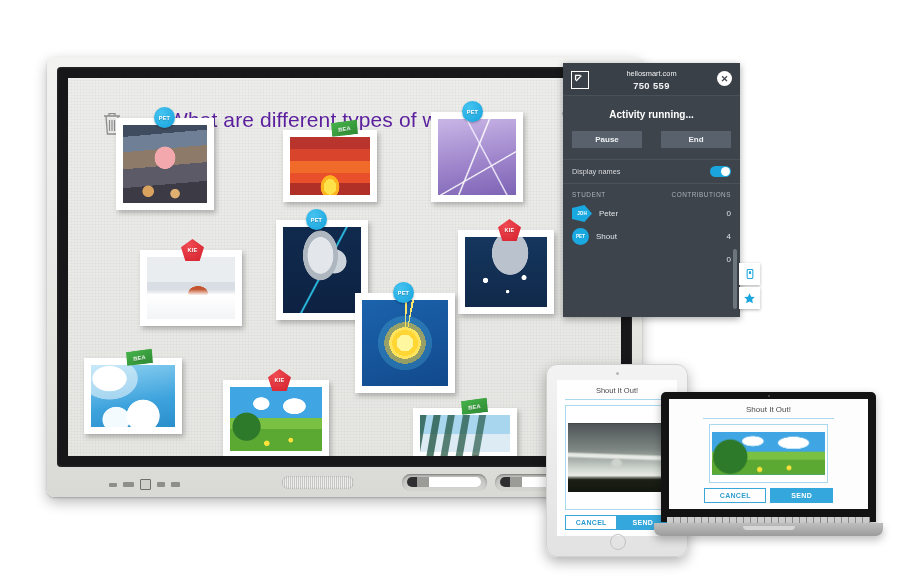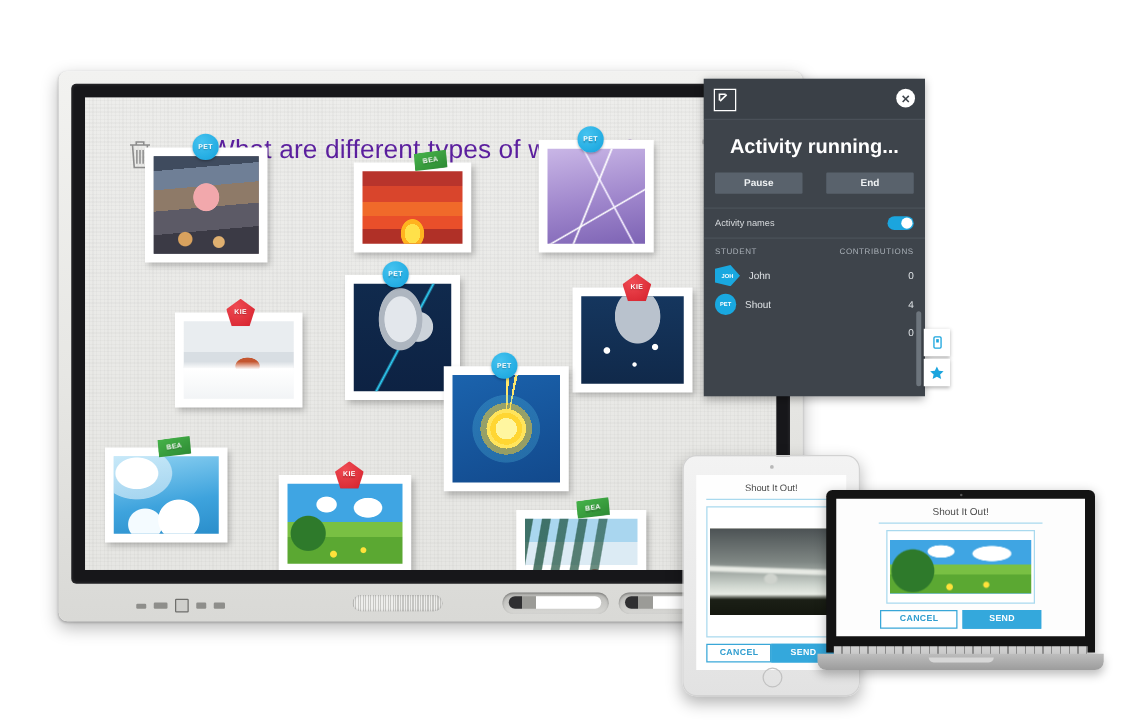--- a/index.html
+++ b/index.html
@@ -64,21 +64,21 @@
   
   .sidepanel{position:absolute;left:563px;top:63px;width:177px;height:254px;
     background:#3e444b;box-shadow:0 2px 7px rgba(0,0,0,.35);
     font-size:7.4px;color:#d6d9dc;overflow:hidden;}
   .sp-head{height:32px;background:#3a4047;position:relative;border-bottom:1px solid #4a5058;}
   .sp-code{position:absolute;left:0;right:0;top:5px;text-align:center;color:#f0f2f4;line-height:1.5;}
   .sp-code b{display:block;font-size:9.4px;font-weight:bold;letter-spacing:.4px;}
   .sp-expand{position:absolute;left:8px;top:8px;width:16px;height:16px;border:1.6px solid #fff;}
   .sp-close{position:absolute;right:8px;top:8px;width:15px;height:15px;border-radius:50%;background:#fff;
     display:flex;align-items:center;justify-content:center;color:#3e444b;font-size:9px;font-weight:bold;}
-  .sp-running{text-align:center;color:#fff;font-size:16px;font-weight:bold;padding:13px 0 11px;}
+  .sp-running{text-align:center;color:#fff;font-size:10px;font-weight:bold;padding:13px 0 11px;}
   .sp-btns{display:flex;gap:19px;padding:0 9px 11px;}
   .sp-btn{flex:1;height:17px;background:#59626c;color:#eef1f3;font-size:8px;font-weight:bold;
     display:flex;align-items:center;justify-content:center;border-radius:1px;}
   .sp-div{height:1px;background:#4b525a;margin:0 0 0 0;}
   .sp-row{display:flex;align-items:center;justify-content:space-between;padding:6px 9px;}
   .sp-toggle{width:21px;height:11px;border-radius:6px;background:#1ba5de;position:relative;}
   .sp-toggle::after{content:"";position:absolute;right:1px;top:1px;width:9px;height:9px;border-radius:50%;background:#fff;}
   .sp-thead{display:flex;justify-content:space-between;padding:7px 9px 4px;color:#aab1b8;font-size:6.4px;letter-spacing:.5px;}
   .sp-student{display:flex;align-items:center;padding:3px 9px;}
   .sp-av{width:17px;height:17px;border-radius:50%;background:#19a8e0;color:#fff;font-size:4.6px;font-weight:bold;
@@ -300,47 +300,51 @@
   </div>
 
   <div class="sidepanel">
     <div class="sp-head">
       <div class="sp-expand">
         <svg viewBox="0 0 16 16" width="13" height="13">
             <path d="M11.5 4.5L5 11" stroke="#fff" stroke-width="1.6"></path>
             <path d="M10.5 4.2H4.4v6.1" fill="none" stroke="#fff" stroke-width="1.6"></path>
           </svg>
       </div>
+      <div class="sp-code">
+        <span>hellosmart.com</span>
+        <b>750 559</b>
+      </div>
       <div class="sp-close">✕</div>
     </div>
 
     <div class="sp-running">Activity running...</div>
 
     <div class="sp-btns">
       <div class="sp-btn">Pause</div>
       <div class="sp-btn">End</div>
     </div>
 
     <div class="sp-div"></div>
 
     <div class="sp-row">
-      <span>Activity names</span>
+      <span>Display names</span>
       <span class="sp-toggle"></span>
     </div>
 
     <div class="sp-div"></div>
 
     <div class="sp-thead">
       <span>STUDENT</span>
       <span>CONTRIBUTIONS</span>
     </div>
 
     <div class="sp-student">
       <span class="sp-av flag">JOH</span>
-      <span class="sp-name">John</span>
+      <span class="sp-name">Peter</span>
       <span class="sp-contrib">0</span>
     </div>
     <div class="sp-student">
       <span class="sp-av">PET</span>
       <span class="sp-name">Shout</span>
       <span class="sp-contrib">4</span>
     </div>
     <div class="sp-student">
       <span class="sp-av" style="visibility:hidden"></span>
       <span class="sp-name"></span>

